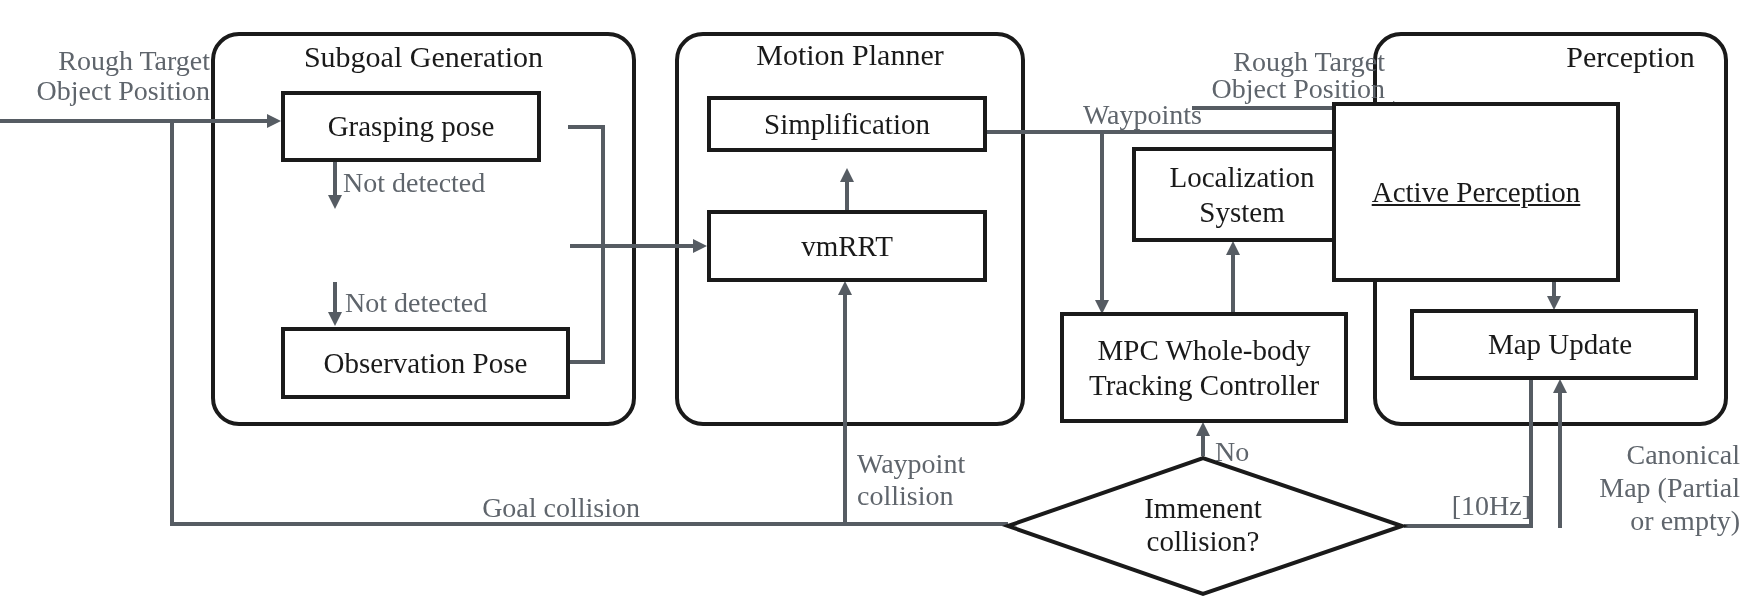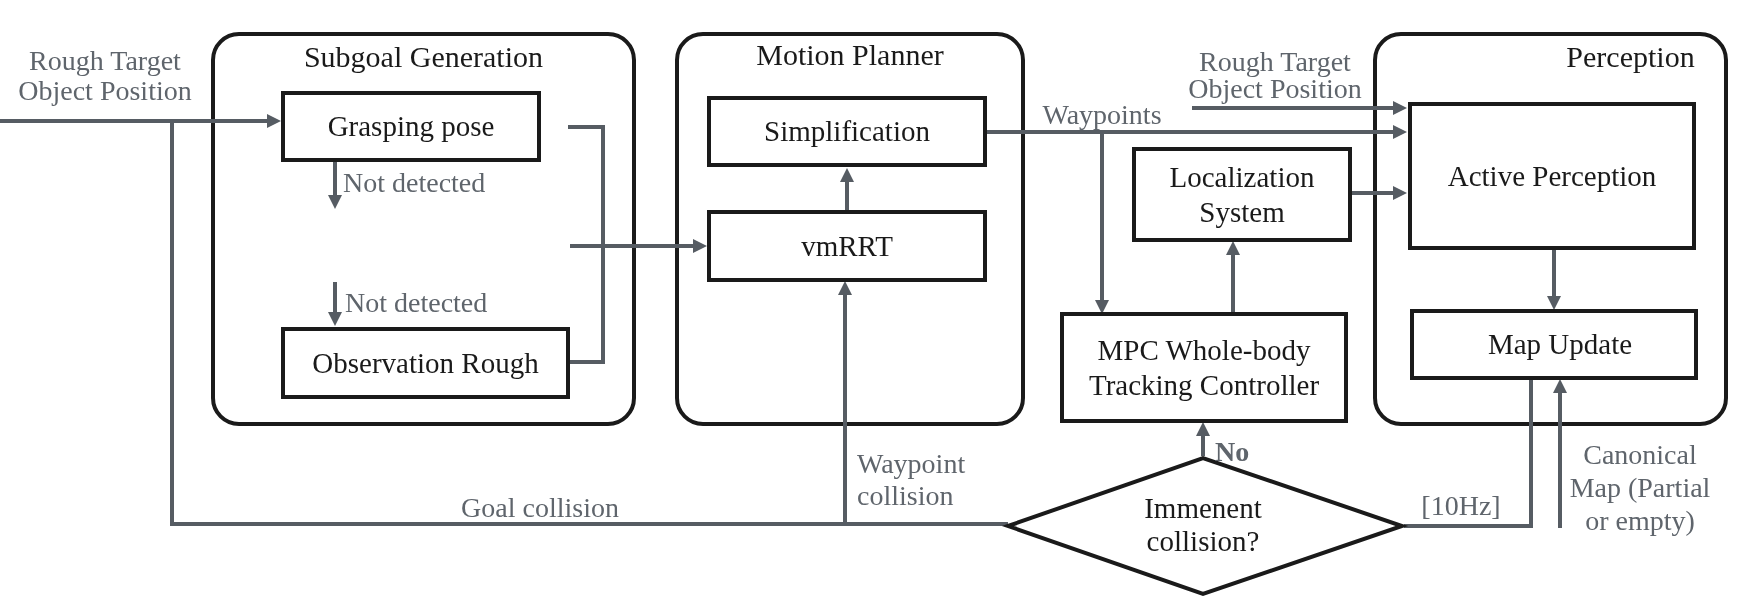--- a/index.html
+++ b/index.html
@@ -68,21 +68,21 @@
     z-index: 2;
   }
   .lbl {
     position: absolute;
     font-size: 28px;
     line-height: 31px;
     color: var(--label);
     white-space: pre-line;
     z-index: 2;
   }
-  .lbl.center { text-align: center; }
+  .lbl.center { text-align: right; }
   .diamond-text {
     position: absolute;
     text-align: center;
     font-size: 29px;
     line-height: 33px;
     color: var(--text);
     white-space: pre-line;
     z-index: 2;
   }
 </style>
@@ -136,45 +136,45 @@
     <path class="conn" d="M1203 456 V435" marker-end="url(#ah)"></path>
 
     <polygon class="diamond-shape" points="1008,526 1203,458 1402,526 1203,594"></polygon>
   </svg>
 
   <div class="container-title" style="left:211px; top:42px; width:425px;">Subgoal Generation</div>
   <div class="container-title" style="left:675px; top:40px; width:350px;">Motion Planner</div>
   <div class="container-title" style="left:1453px; top:42px; width:355px;">Perception</div>
 
   <div class="node" style="left:281px; top:91px; width:260px; height:71px;">Grasping pose</div>
-  <div class="node" style="left:281px; top:327px; width:289px; height:72px;">Observation Rough</div>
+  <div class="node" style="left:281px; top:327px; width:289px; height:72px;">Observation Pose</div>
 
-  <div class="node" style="left:707px; top:96px; width:280px; height:71px;">Simplification</div>
+  <div class="node" style="left:707px; top:96px; width:280px; height:56px;">Simplification</div>
   <div class="node" style="left:1132px; top:147px; width:220px; height:95px;">Localization
 System</div>
 
   <div class="node" style="left:707px; top:210px; width:280px; height:72px;">vmRRT</div>
   <div class="node" style="left:1060px; top:312px; width:288px; height:111px;">MPC Whole-body
 Tracking Controller</div>
 
-  <div class="node" style="left:1408px; top:102px; width:288px; height:148px;">Active Perception</div>
+  <div class="node" style="left:1332px; top:102px; width:288px; height:180px;text-decoration:underline;">Active Perception</div>
   <div class="node" style="left:1410px; top:309px; width:288px; height:71px;padding-left:12px;">Map Update</div>
 
   <div class="diamond-text" style="left:1053px; top:492px; width:300px;">Immenent
 collision?</div>
 
   <div class="lbl center" style="left:0px; top:46px; width:210px; line-height:30px;">Rough Target
 Object Position</div>
   <div class="lbl" style="left:343px; top:167px;">Not detected</div>
   <div class="lbl" style="left:345px; top:287px;">Not detected</div>
   <div class="lbl center" style="left:1002px; top:99px; width:200px;">Waypoints</div>
   <div class="lbl center" style="left:1165px; top:48px; width:220px; line-height:27px;">Rough Target
 Object Position</div>
   <div class="lbl" style="left:857px; top:448px; line-height:32px;">Waypoint
 collision</div>
   <div class="lbl center" style="left:440px; top:492px; width:200px;">Goal collision</div>
-  <div class="lbl" style="left:1215px; top:436px;font-weight:bold;">No</div>
+  <div class="lbl" style="left:1215px; top:436px;">No</div>
   <div class="lbl center" style="left:1391px; top:490px; width:140px;">[10Hz]</div>
   <div class="lbl center" style="left:1540px; top:438px; width:200px; line-height:33px;">Canonical
 Map (Partial
 or empty)</div>
 
 </div>
 
 </body></html>

